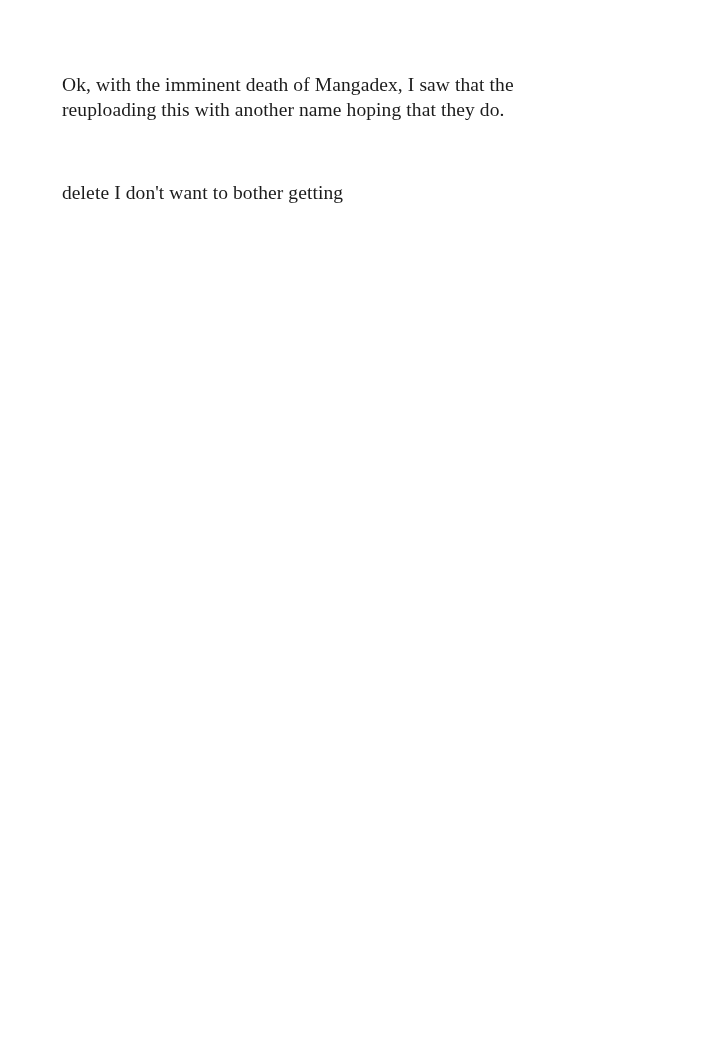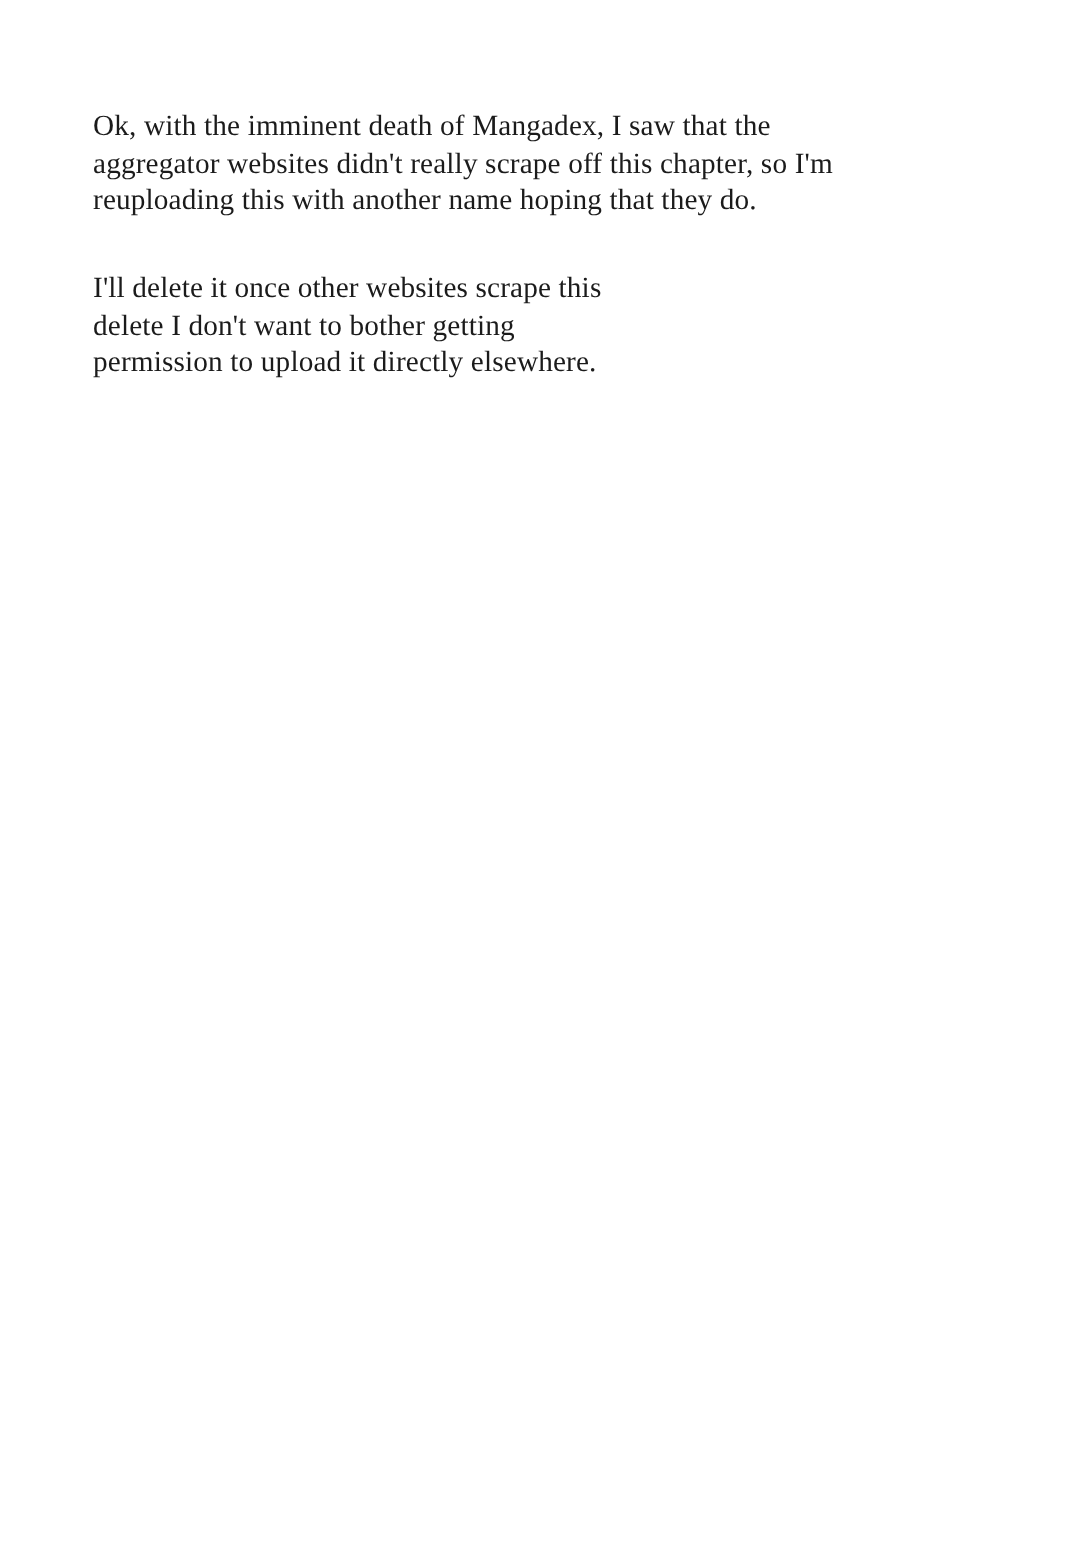--- a/index.html
+++ b/index.html
@@ -29,23 +29,20 @@
   #note-1 { top: 73px; }
   #note-2 { top: 181px; }
 </style>
 </head>
 <body>
 
 <div class="page">
 
   <div id="note-1" class="note-block">
     <div class="line">Ok, with the imminent death of Mangadex, I saw that the</div>
-    <div class="line">aggregator websites didn't really scrape off this chapter, so I'm</div>
     <div class="line">reuploading this with another name hoping that they do.</div>
   </div>
 
   <div id="note-2" class="note-block">
-    <div class="line">I'll delete it once other websites scrape this</div>
     <div class="line">delete I don't want to bother getting</div>
-    <div class="line">permission to upload it directly elsewhere.</div>
   </div>
 
 </div>
 
 </body></html>

